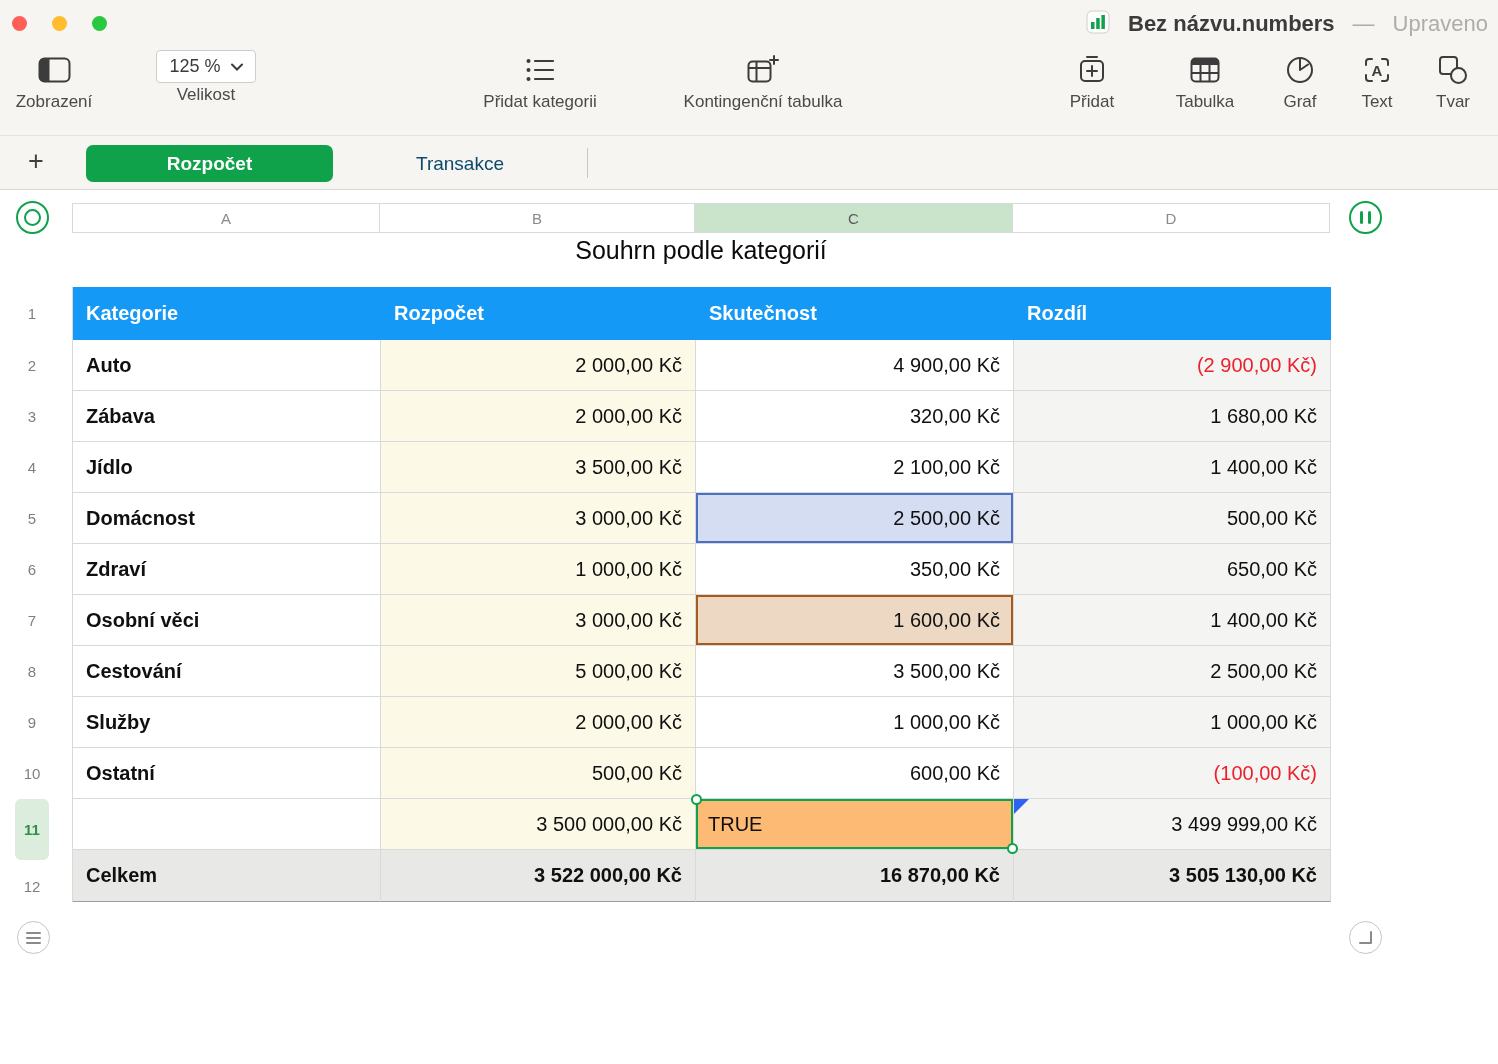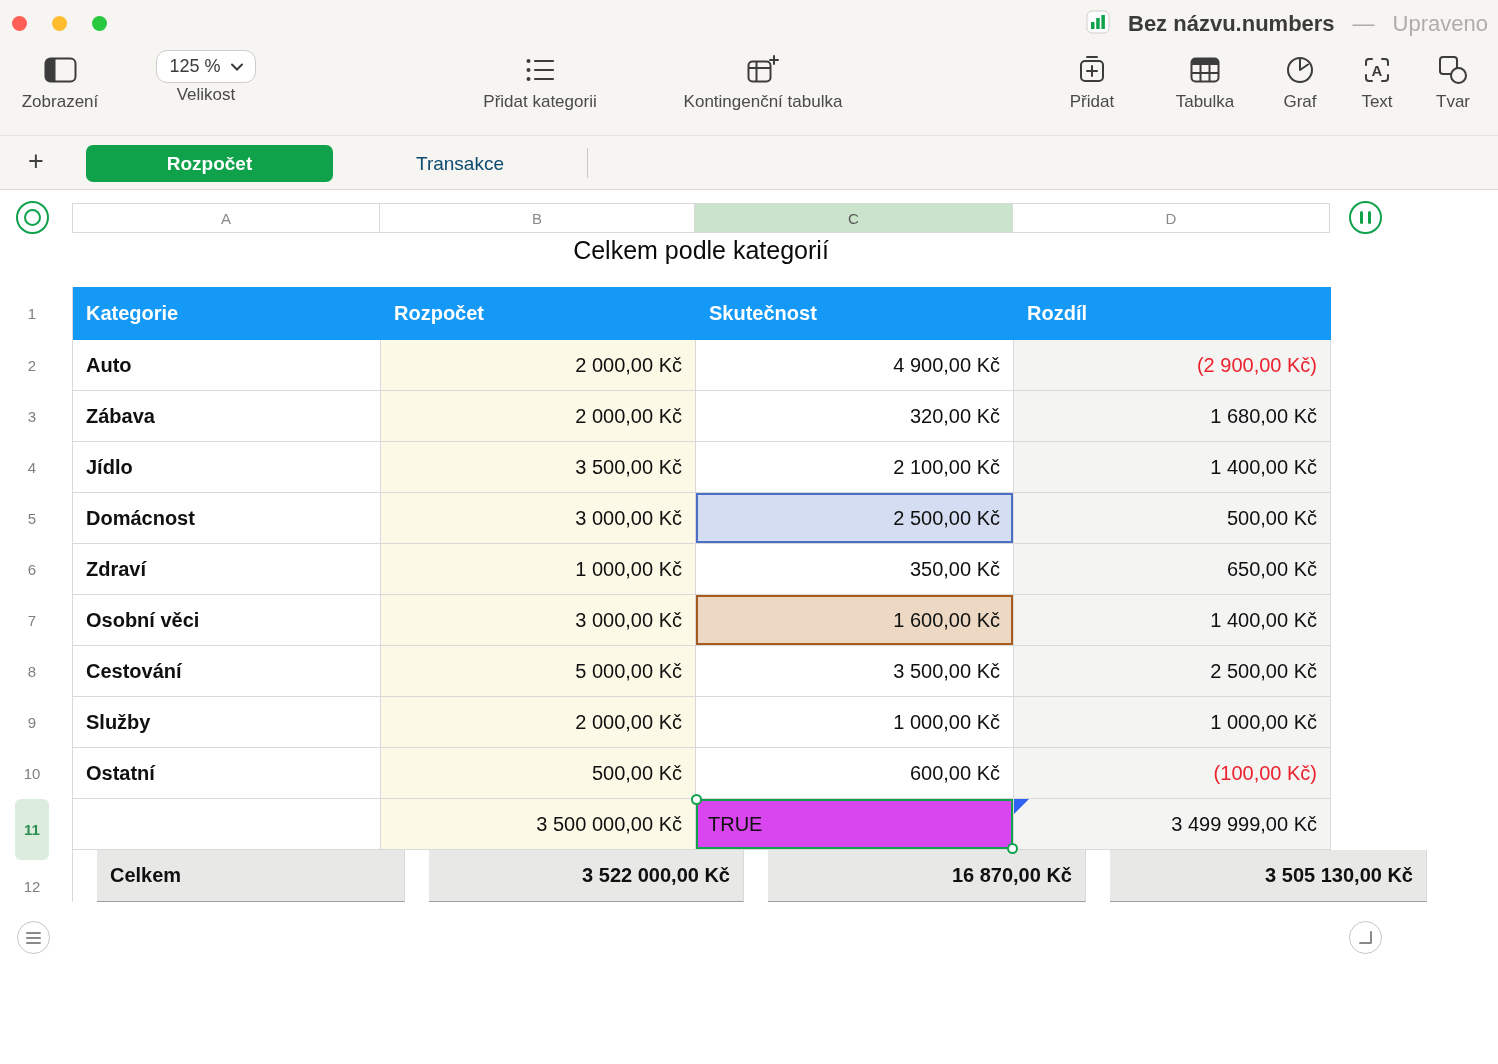--- a/index.html
+++ b/index.html
@@ -24,21 +24,21 @@
   .light{width:15px;height:15px;border-radius:50%;display:inline-block;}
   .light.red{background:#FF5F57;}
   .light.yellow{background:#FEBC2E;}
   .light.green{background:#28C840;}
   .doc-title-group{position:absolute;right:10px;top:10px;display:flex;align-items:center;gap:18px;}
   .doc-title{font-size:22px;font-weight:700;color:#3B3B3B;}
   .doc-sep,.doc-status{font-size:22px;color:#AEADA9;}
   .tgroup{position:absolute;top:50px;display:flex;flex-direction:column;align-items:center;cursor:default;}
   .ticon{height:40px;display:flex;align-items:center;justify-content:center;}
   .tlabel{font-size:17px;color:var(--label);white-space:nowrap;margin-top:2px;}
-  .zoom-pill{display:flex;align-items:center;gap:10px;background:#fff;border:1px solid #CECDCB;border-radius:11px;padding:5px 12px;font-size:18px;color:#3B3B3B;}
+  .zoom-pill{display:flex;align-items:center;gap:10px;background:#fff;border:1px solid #CECDCB;border-radius:4px;padding:5px 12px;font-size:18px;color:#3B3B3B;}
 
   
   .tabbar{position:absolute;left:0;top:136px;width:1498px;height:54px;background:var(--bg-chrome);border-bottom:1px solid #D8D7D5;box-sizing:border-box;}
   .addtab{position:absolute;left:28px;top:8px;font-size:27px;color:#3F3F3F;line-height:34px;}
   .tab{position:absolute;top:9px;height:37px;display:flex;align-items:center;justify-content:center;font-size:19px;border-radius:7px;}
   .tab-active{left:86px;width:247px;background:var(--green);color:#fff;font-weight:700;}
   .tab-plain{left:360px;width:200px;color:#0c4a6e;}
   .tab-divider{position:absolute;left:587px;top:12px;width:1px;height:30px;background:#C9C8C6;}
 
   
@@ -69,25 +69,25 @@
   .trow.tfoot{height:52px;}
   .cell{display:flex;align-items:center;box-sizing:border-box;border-right:1px solid var(--border);border-bottom:1px solid var(--border);font-size:20px;color:#101010;background:#fff;}
   .ca{width:308px;}
   .cb{width:315px;background:var(--yellow-col);}
   .cc{width:318px;}
   .cd{width:317px;background:var(--gray-col);}
   .cat{font-weight:700;padding-left:13px;}
   .num{justify-content:flex-end;padding-right:13px;}
   .tleft{justify-content:flex-start;padding-left:12px;}
   .thead .cell{background:var(--hdr-blue);color:#fff;font-weight:700;padding-left:13px;border-right-color:transparent;border-bottom-color:var(--hdr-blue);}
-  .tfoot .cell{background:var(--footer);font-weight:700;border-bottom:1px solid #9E9E9E;margin-left:24px;}
+  .tfoot .cell{background:var(--footer);font-weight:700;border-bottom:1px solid #9E9E9E;}
   .neg{color:var(--red);text-align:center;}
   .hl-blue{box-shadow:inset 0 0 0 2px #4A6FC4;background:#D4DDF1;}
   .hl-orange{box-shadow:inset 0 0 0 2px #A85A1E;background:#ECD8C3;}
-  .sel-cell{box-shadow:inset 0 0 0 2px var(--green);position:relative;background:#d946ef;}
+  .sel-cell{box-shadow:inset 0 0 0 2px var(--green);position:relative;background:#fdba74;}
   .handle{position:absolute;width:11px;height:11px;border-radius:50%;background:#fff;border:2px solid var(--green);box-sizing:border-box;z-index:3;}
   .handle.tl{left:-5px;top:-5px;}
   .handle.br{right:-5px;bottom:-5px;}
   .has-flag{position:relative;}
   .flag{position:absolute;left:0;top:0;width:15px;height:15px;background:#2E62F1;clip-path:polygon(0 0,100% 0,0 100%);z-index:2;}
 </style>
 </head>
 <body>
 
 <div class="app">
@@ -105,21 +105,21 @@
             <rect x="5" y="12" width="3.5" height="7" fill="#0FA24B"></rect>
             <rect x="10.2" y="8" width="3.5" height="11" fill="#0FA24B"></rect>
             <rect x="15.4" y="5" width="3.5" height="14" fill="#0FA24B"></rect>
           </svg>
       </span>
       <span class="doc-title">Bez názvu.numbers</span>
       <span class="doc-sep">—</span>
       <span class="doc-status">Upraveno</span>
     </div>
 
-    <div class="tgroup" style="left:6px;width:108px;">
+    <div class="tgroup" style="left:0;width:108px;">
       <div class="ticon">
         <svg width="33" height="26" viewBox="0 0 33 26">
             <rect x="1.5" y="1.5" width="30" height="23" rx="5" fill="none" stroke="#3C3C3C" stroke-width="2"></rect>
             <path d="M7 1.5 h4.5 v23 H7 a5.5 5.5 0 0 1 -5.5 -5.5 v-12 A5.5 5.5 0 0 1 7 1.5 z" fill="#3C3C3C"></path>
           </svg>
       </div>
       <div class="tlabel">Zobrazení</div>
     </div>
 
     <div class="tgroup" style="left:140px;width:132px;">
@@ -226,21 +226,21 @@
     <div class="colcell" style="width:317px;">D</div>
   </div>
 
   <div class="circle greenring" style="left:1349px;top:201px;">
     <span class="pause-bars">
         <span></span>
         <span></span>
       </span>
   </div>
 
-  <div class="sheet-title">Celkem podle kategorií</div>
+  <div class="sheet-title">Souhrn podle kategorií</div>
 
   <div class="rowstrip">
     <div class="rowcell" style="height:53px;">1</div>
     <div class="rowcell" style="height:51px;">2</div>
     <div class="rowcell" style="height:51px;">3</div>
     <div class="rowcell" style="height:51px;">4</div>
     <div class="rowcell" style="height:51px;">5</div>
     <div class="rowcell" style="height:51px;">6</div>
     <div class="rowcell" style="height:51px;">7</div>
     <div class="rowcell" style="height:51px;">8</div>

